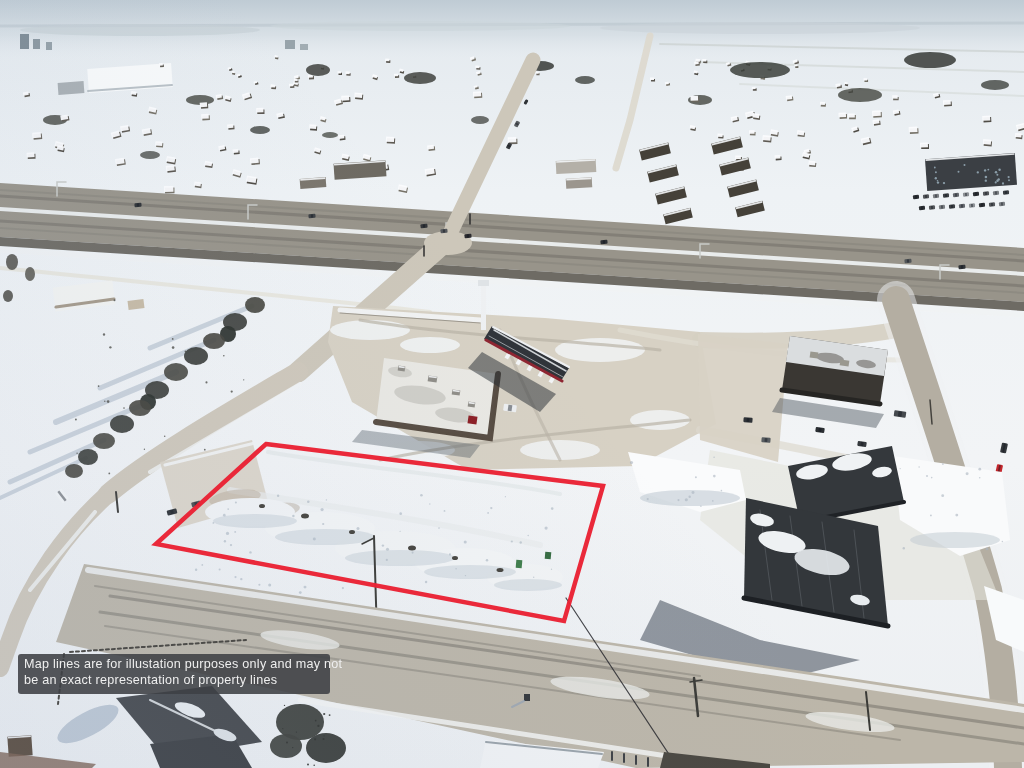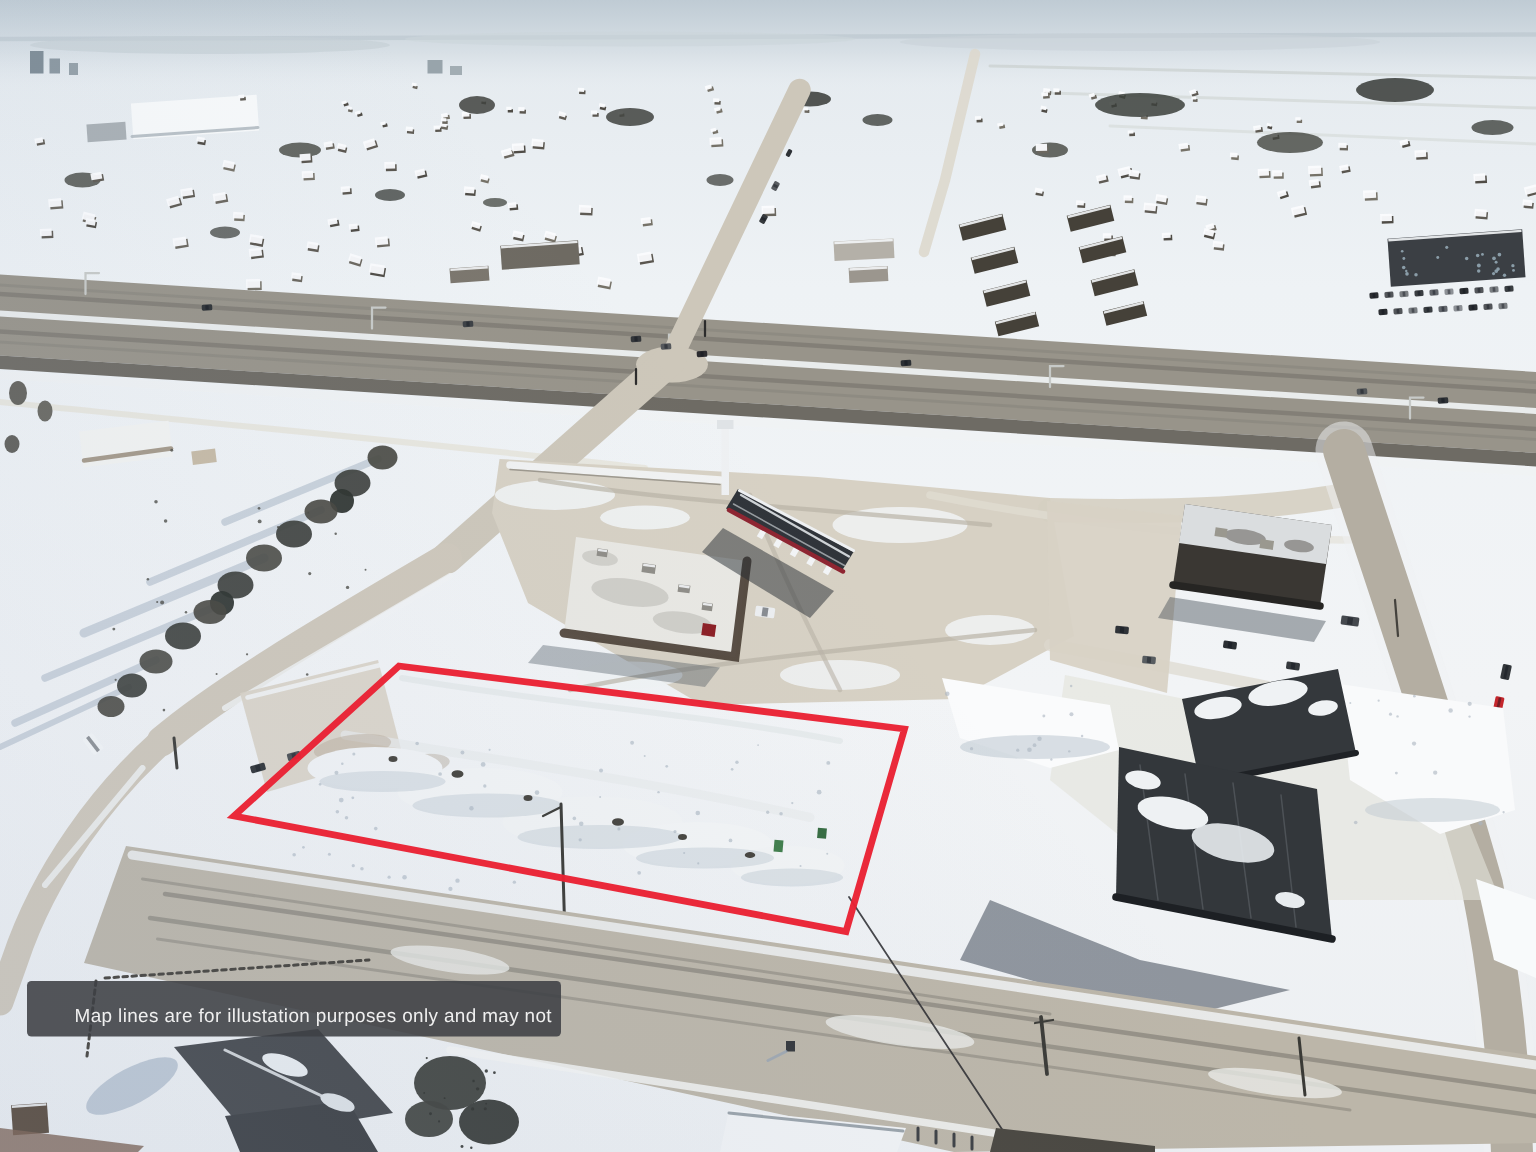--- a/index.html
+++ b/index.html
@@ -1,24 +1,24 @@
 <!DOCTYPE html>
 <html><head>
 <meta charset="utf-8">
 <style>
   html,body{margin:0;padding:0}
   body{width:1024px;height:768px;position:relative;overflow:hidden;
        background:#eef1f4;font-family:"Liberation Sans",sans-serif}
   #stage{position:absolute;inset:0;width:1024px;height:768px}
   svg{display:block}
-  .disclaimer{position:absolute;left:18px;top:654px;width:356px;box-sizing:border-box;
-      padding:15px 6px 6px 6px;border-radius:3px;
+  .disclaimer{position:absolute;left:18px;top:654px;width:312px;box-sizing:border-box;
+      padding:2px 6px 6px 6px;border-radius:3px;
       background:var(--disclaimer-bg,rgba(62,64,68,.88));
       color:var(--disclaimer-fg,#efefef);
-      font-size:12.6px;line-height:16px;text-align:right;letter-spacing:.25px}
+      font-size:12.6px;line-height:16px;text-align:left;letter-spacing:.25px}
   .disclaimer span{display:block;white-space:nowrap}
 </style>
 </head>
 <body style="--disclaimer-bg: rgba(62,64,68,0.88); --disclaimer-fg: #efefef;">
 
 <div id="stage">
   <svg id="scene" width="1024" height="768" viewBox="0 0 1024 768">
     <defs>
       <linearGradient id="gSky" x1="0" y1="0" x2="0" y2="1">
         <stop offset="0" stop-color="#bfcbd4"></stop>
@@ -886,14 +886,15 @@
       <line x1="624" y1="754" x2="624" y2="762" stroke="#3c3f43" stroke-width="2" stroke-linecap="round"></line>
       <line x1="636" y1="756" x2="636" y2="764" stroke="#3c3f43" stroke-width="2" stroke-linecap="round"></line>
       <line x1="648" y1="758" x2="648" y2="766" stroke="#3c3f43" stroke-width="2" stroke-linecap="round"></line>
       <polygon points="664,752 770,764 770,768 660,768" fill="#49463f"></polygon>
       <rect x="0" y="0" width="1024" height="768" fill="url(#gTint)"></rect>
       <polygon points="266,444 603,486 564,621 156,544" fill="none" stroke="#e92234" stroke-width="4.5" stroke-linejoin="miter" opacity="0.97"></polygon>
     </svg>
 
   <div class="disclaimer">
     <span>Map lines are for illustation purposes only and may not</span>
+    <span>be an exact representation of property lines</span>
   </div>
 </div>
 
 </body></html>

